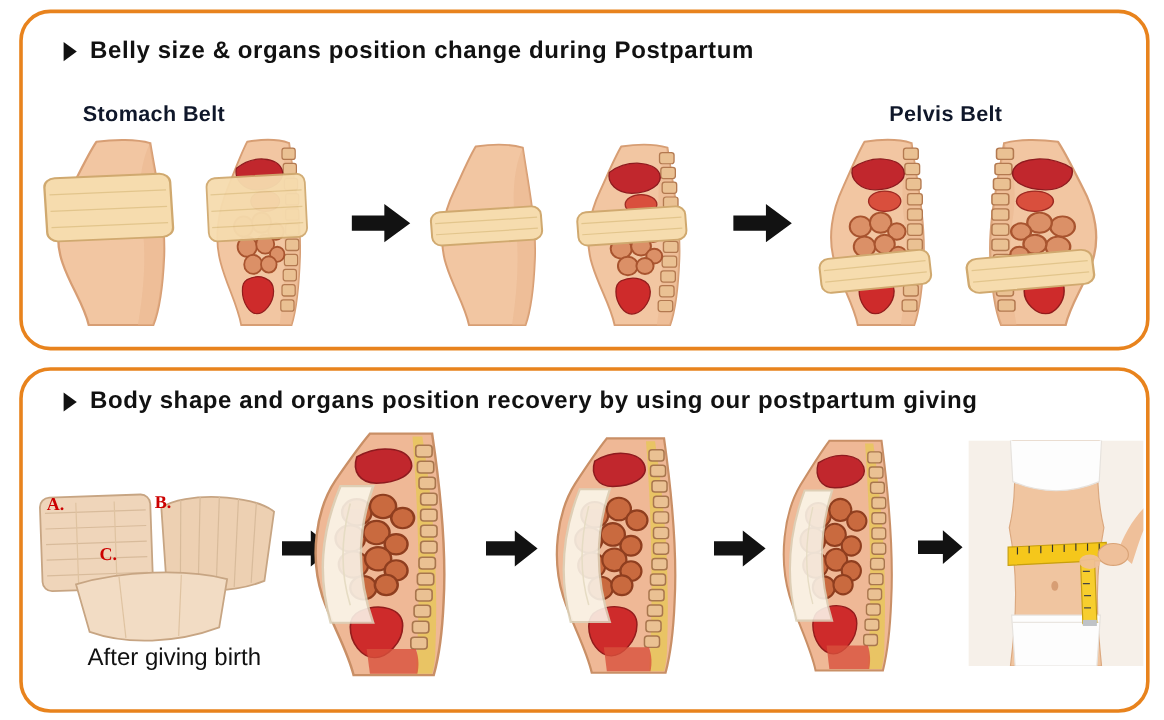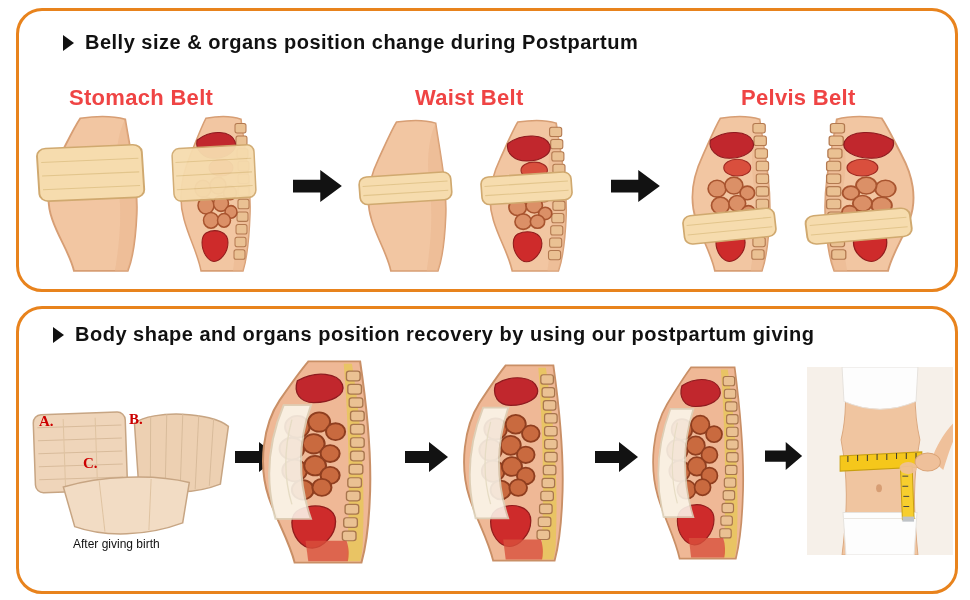--- a/index.html
+++ b/index.html
@@ -5,25 +5,25 @@
   html,body{margin:0;padding:0;background:#fff;}
   .canvas{position:relative;width:970px;height:600px;background:#fff;overflow:hidden;
           font-family:"Liberation Sans",sans-serif;}
   .panel{position:absolute;background:#fff;border:3px solid #E8831D;border-radius:26px;}
   .panel-top{left:16px;top:8px;width:936px;height:278px;}
   .panel-bottom{left:16px;top:306px;width:936px;height:282px;}
   .title-row{position:absolute;display:flex;align-items:center;gap:11px;}
   .bullet{width:0;height:0;border-left:11px solid #111;border-top:8px solid transparent;
           border-bottom:8px solid transparent;flex:0 0 auto;}
   .title{margin:0;font-size:20px;font-weight:bold;color:#111;letter-spacing:.5px;white-space:nowrap;}
-  .belt-label{position:absolute;font-size:22px;font-weight:bold;color:#ef4444;letter-spacing:.3px;white-space:nowrap;}
+  .belt-label{position:absolute;font-size:18px;font-weight:bold;color:#0f172a;letter-spacing:.3px;white-space:nowrap;}
   .illus,.arrow,.photo{position:absolute;}
   .letter{position:absolute;font-family:"Liberation Serif",serif;font-weight:bold;
           font-size:15px;color:#CC0000;}
-  .caption{position:absolute;font-size:12px;color:#111;white-space:nowrap;}
+  .caption{position:absolute;font-size:20px;color:#111;white-space:nowrap;}
 </style>
 </head>
 <body>
 
 <div class="canvas">
 
   <svg width="0" height="0" style="position:absolute" aria-hidden="true">
     <defs>
       <g id="torso-base">
         <path d="M37,3 C49,1 63,1 72,4 C76,34 82,64 81,94 C80,121 77,139 74,148 L32,148 C29,132 20,117 15,99 C9,79 13,57 21,39 C27,25 32,12 37,3 Z" fill="#F2C6A2" stroke="#D79E74" stroke-width="1.5"></path>
@@ -111,27 +111,26 @@
         <path d="M24,38 C12,70 10,100 18,132 L44,132 C34,100 34,70 44,38 Z" fill="#FBF7EC" opacity="0.88" stroke="#DCD2BA" stroke-width="1.5"></path>
         <path d="M30,50 C24,75 24,98 30,120" stroke="#E6DCC4" fill="none"></path>
       </g>
       <g id="step-arrow">
         <polygon points="0,10 24,10 24,1 43,16 24,31 24,22 0,22" fill="#121212"></polygon>
       </g>
     </defs>
   </svg>
 
   <section class="panel panel-top">
-    <div class="title-row" style="left:44px;top:20px;">
+    <div class="title-row" style="left:34px;top:20px;">
       <span class="bullet"></span>
       <h2 class="title">Belly size &amp; organs position change during Postpartum</h2>
     </div>
 
     <span class="belt-label" style="left:50px;top:74px;">Stomach Belt</span>
-    <span class="belt-label" style="left:396px;top:74px;">Waist Belt</span>
     <span class="belt-label" style="left:722px;top:74px;text-align:center;">Pelvis Belt</span>
 
     <svg class="illus" style="left:14px;top:104px;" width="128" height="158" viewBox="0 0 100 150" preserveAspectRatio="none">
       <use href="#torso-base"></use>
         <use href="#belt-tall"></use>
     </svg>
     <svg class="illus" style="left:150px;top:104px;" width="100" height="158" viewBox="0 0 100 150" preserveAspectRatio="none">
       <use href="#torso-organs"></use>
         <use href="#belt-tall" opacity="0.95"></use>
     </svg>

